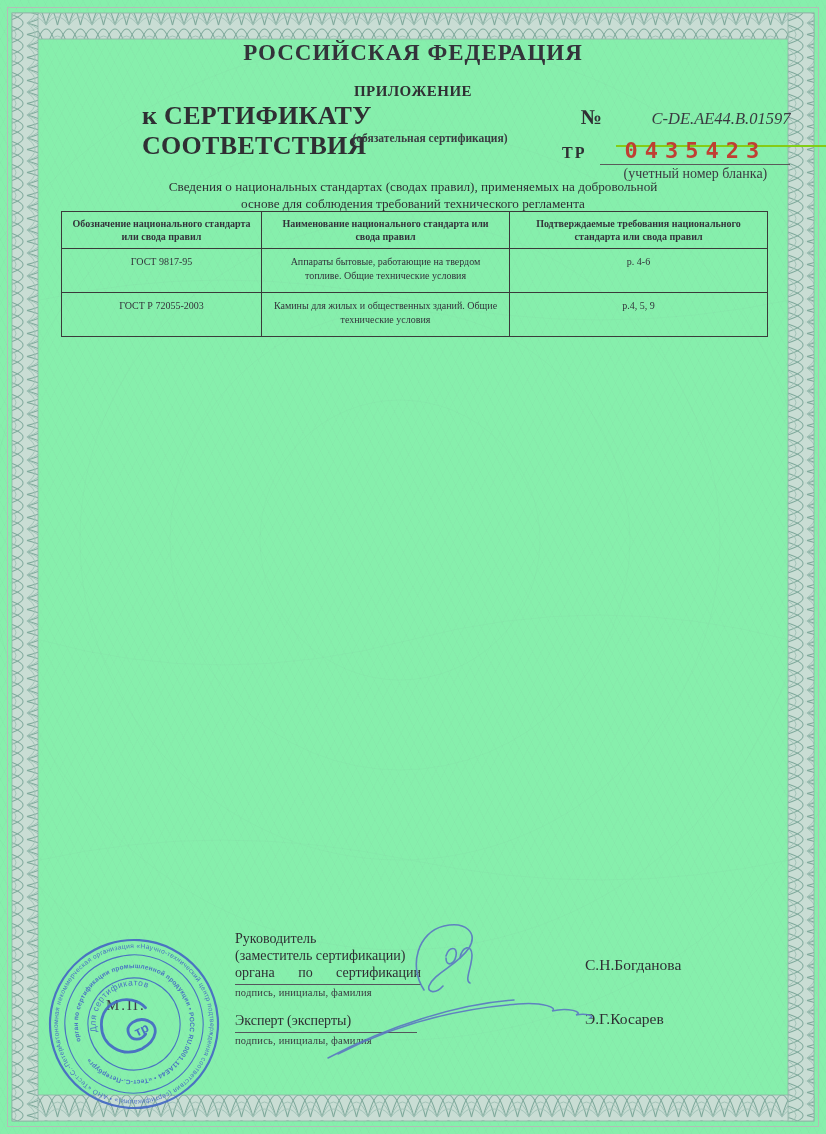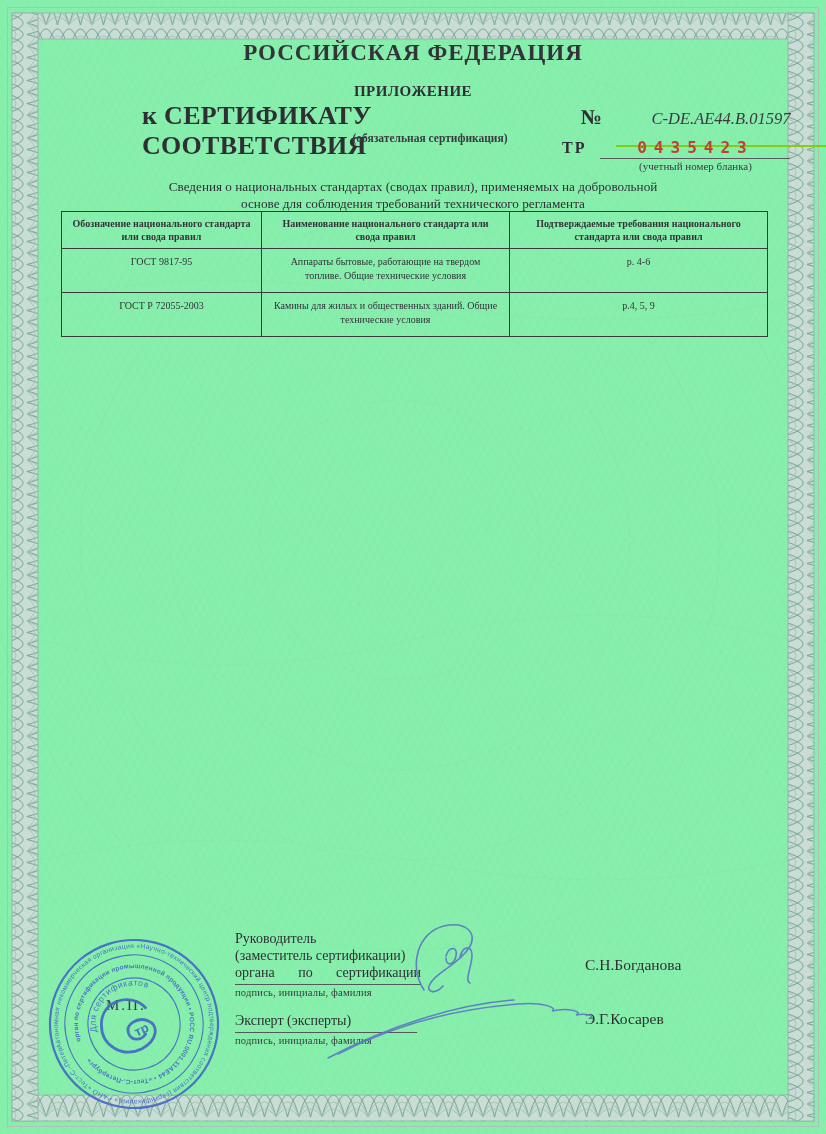--- a/index.html
+++ b/index.html
@@ -24,24 +24,24 @@
   .cert-line{left:142px;top:101px;display:flex;align-items:baseline;gap:14px;}
   .cert-sub{font-size:26px;font-weight:bold;letter-spacing:.3px;}
   .no-sign{font-size:21px;font-weight:bold;}
   .cert-no{width:228px;text-align:center;font-size:16.5px;border-bottom:2px solid #84cc16;padding-bottom:16px;color:#3a3a40;font-style:italic;}
   .cert-kind{left:140px;top:132px;width:580px;text-align:center;font-size:11.5px;font-weight:bold;color:#3a3a40;}
   .tr-line{left:562px;top:138px;display:flex;align-items:baseline;gap:14px;}
   .tr-label{font-size:16px;font-weight:bold;letter-spacing:2px;}
   .blank-no-box{width:190px;}
   .blank-no{
     text-align:center;border-bottom:1px solid #5a5a5a;padding-bottom:1px;
-    font-family:"DejaVu Sans Mono", monospace;font-size:16px;font-weight:bold;
+    font-family:"DejaVu Sans Mono", monospace;font-size:22px;font-weight:bold;
     letter-spacing:7px;color:#bf3f33;
   }
-  .blank-caption{text-align:center;font-size:11px;color:#3c3c42;margin-top:1px;}
+  .blank-caption{text-align:center;font-size:14px;color:#3c3c42;margin-top:1px;}
   .intro{left:60px;top:179px;width:706px;text-align:center;font-size:13.2px;font-weight:normal;line-height:1.25;}
 
   table.standards{
     position:absolute;left:61px;top:211px;width:706px;
     border-collapse:collapse;table-layout:fixed;
     font-size:10px;color:#33333a;
   }
   table.standards th, table.standards td{border:1.3px solid #3a3a3a;}
   table.standards th{font-weight:bold;text-align:center;vertical-align:middle;padding:5px 8px;line-height:1.3;}
   table.standards td{vertical-align:top;text-align:center;padding:6px 10px 10px;line-height:1.35;}

